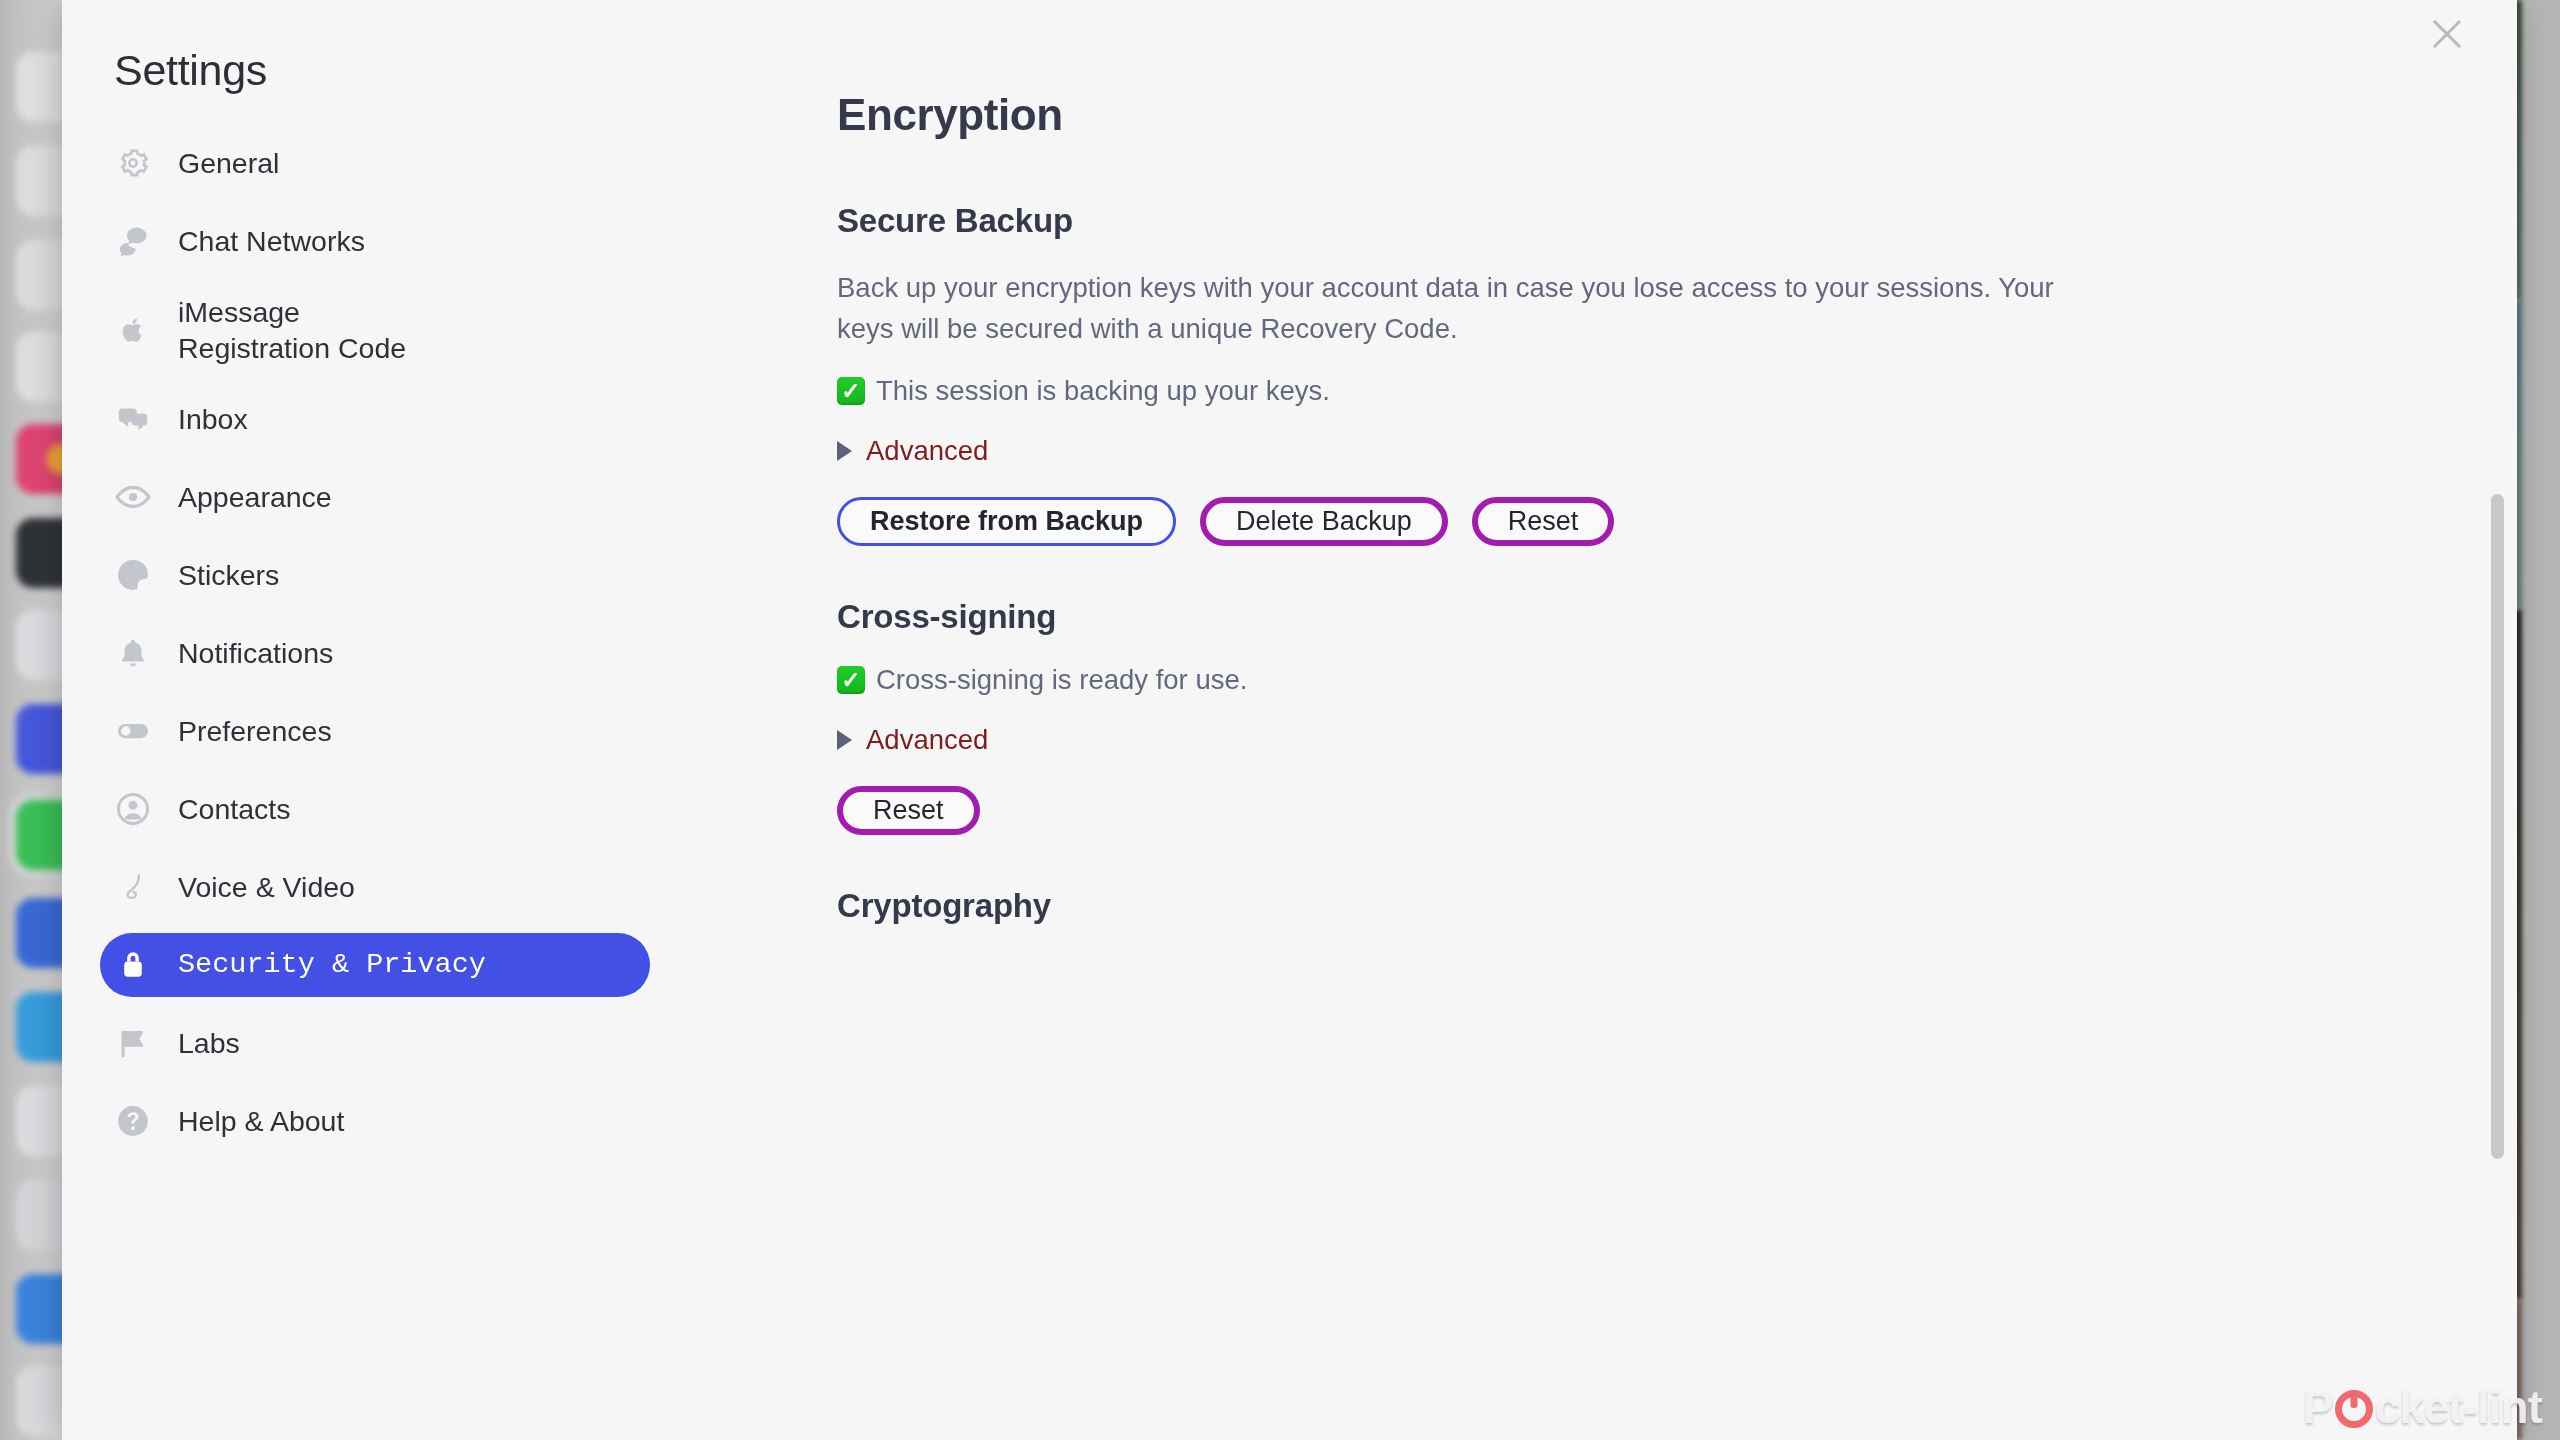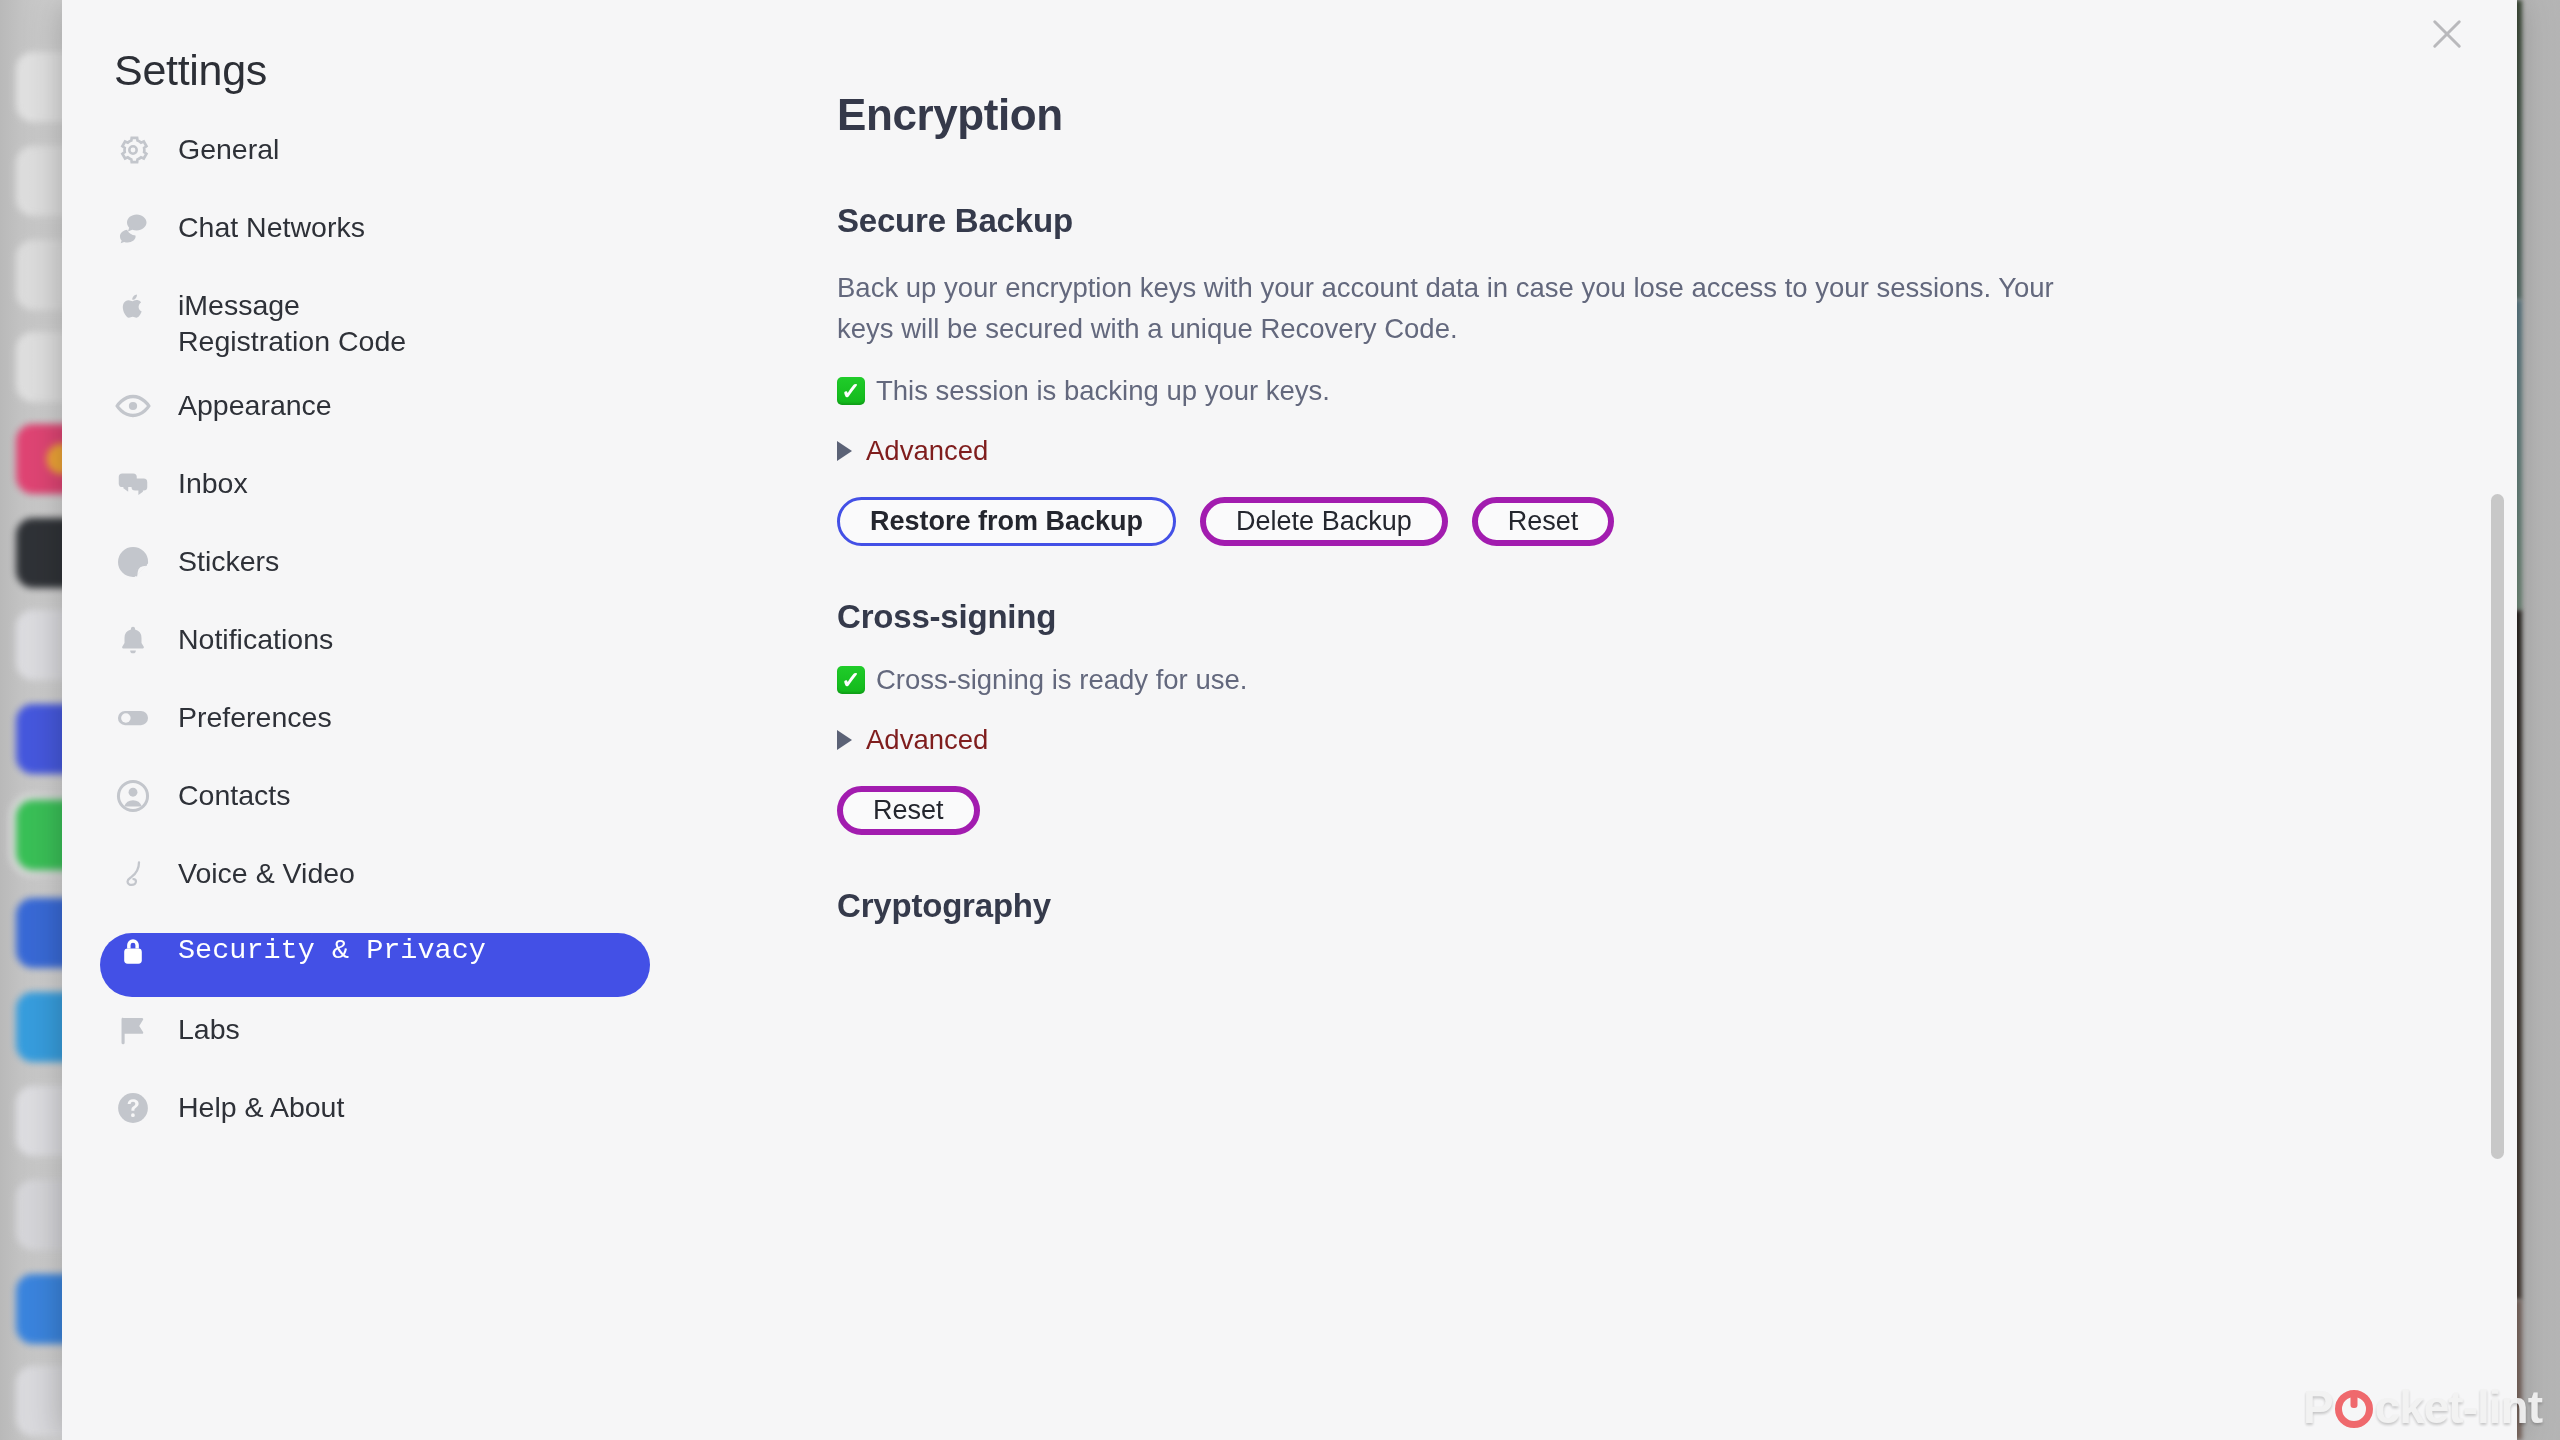--- a/index.html
+++ b/index.html
@@ -79,20 +79,21 @@
     font-weight: 400;
     color: #2c2f36;
     letter-spacing: -0.3px;
     padding-left: 52px;
     margin-top: 18px;
     margin-bottom: 36px;
   }
   .nav-list { list-style: none; padding: 0 32px 0 38px; }
   .nav-item {
     display: flex;
+    align-items: center;
     gap: 26px;
     height: 64px;
     padding: 0 20px 0 14px;
     border-radius: 34px;
     margin-bottom: 14px;
     cursor: pointer;
     color: #30333a;
   }
   .nav-item.tall { height: 86px; }
   .nav-item .ico {
@@ -310,38 +311,38 @@
             <path d="M16.2 12.6c0-2.2 1.8-3.25 1.88-3.3-1.02-1.5-2.62-1.7-3.19-1.73-1.36-.14-2.65.8-3.34.8-.69 0-1.75-.78-2.87-.76-1.48.02-2.84.86-3.6 2.18-1.53 2.66-.39 6.6 1.1 8.76.73 1.06 1.6 2.25 2.74 2.2 1.1-.04 1.52-.71 2.85-.71 1.33 0 1.7.71 2.87.69 1.18-.02 1.93-1.08 2.65-2.14.84-1.23 1.18-2.42 1.2-2.48-.03-.01-2.3-.88-2.3-3.51z"></path>
             <path d="M14.05 6.15c.6-.73 1.01-1.75.9-2.76-.87.04-1.93.58-2.56 1.3-.56.64-1.05 1.68-.92 2.67.97.07 1.96-.49 2.58-1.21z"></path>
           </svg>
         </span>
         <span class="lbl">iMessage
 Registration Code</span>
       </li>
 
       <li class="nav-item">
         <span class="ico">
-          <svg width="38" height="38" viewBox="0 0 24 24" fill="none" stroke="currentColor" stroke-width="2.1">
-            <path d="M2 12s3.6-6 10-6 10 6 10 6-3.6 6-10 6S2 12 2 12z"></path>
-            <circle cx="12" cy="12" r="2.6" fill="currentColor" stroke="none"></circle>
-          </svg>
-        </span>
-        <span class="lbl">Appearance</span>
-      </li>
-
-      <li class="nav-item">
-        <span class="ico">
           <svg width="36" height="36" viewBox="0 0 24 24" fill="currentColor">
             <rect x="2.5" y="5" width="12" height="9" rx="2.4"></rect>
             <path d="M5.6 13.2h3.2v4l-3.2-2.4z"></path>
             <rect x="11" y="8.4" width="10.5" height="8" rx="2.4"></rect>
             <path d="M18.6 15.7h-3v3.6l3-2.2z"></path>
           </svg>
         </span>
         <span class="lbl">Inbox</span>
+      </li>
+
+      <li class="nav-item">
+        <span class="ico">
+          <svg width="38" height="38" viewBox="0 0 24 24" fill="none" stroke="currentColor" stroke-width="2.1">
+            <path d="M2 12s3.6-6 10-6 10 6 10 6-3.6 6-10 6S2 12 2 12z"></path>
+            <circle cx="12" cy="12" r="2.6" fill="currentColor" stroke="none"></circle>
+          </svg>
+        </span>
+        <span class="lbl">Appearance</span>
       </li>
 
       <li class="nav-item">
         <span class="ico">
           <svg width="36" height="36" viewBox="0 0 24 24" fill="currentColor">
             <path d="M12 2a10 10 0 0 0 0 20c.35 0 .7-.02 1.04-.06L22 13.03c.04-.34.06-.68.06-1.03A10 10 0 0 0 12 2z"></path>
             <path d="M13.6 21.6 21.6 13.6c-3.6-.25-7.1 1.1-7.55 5.1-.1.9-.2 2-.45 2.9z" fill="#f6f6f7"></path>
             <path d="M14 21.5c.2-1 .3-2 .4-2.9.4-3.6 3.5-5 6.9-4.9" fill="none" stroke="currentColor" stroke-width="1.5"></path>
           </svg>
         </span>

